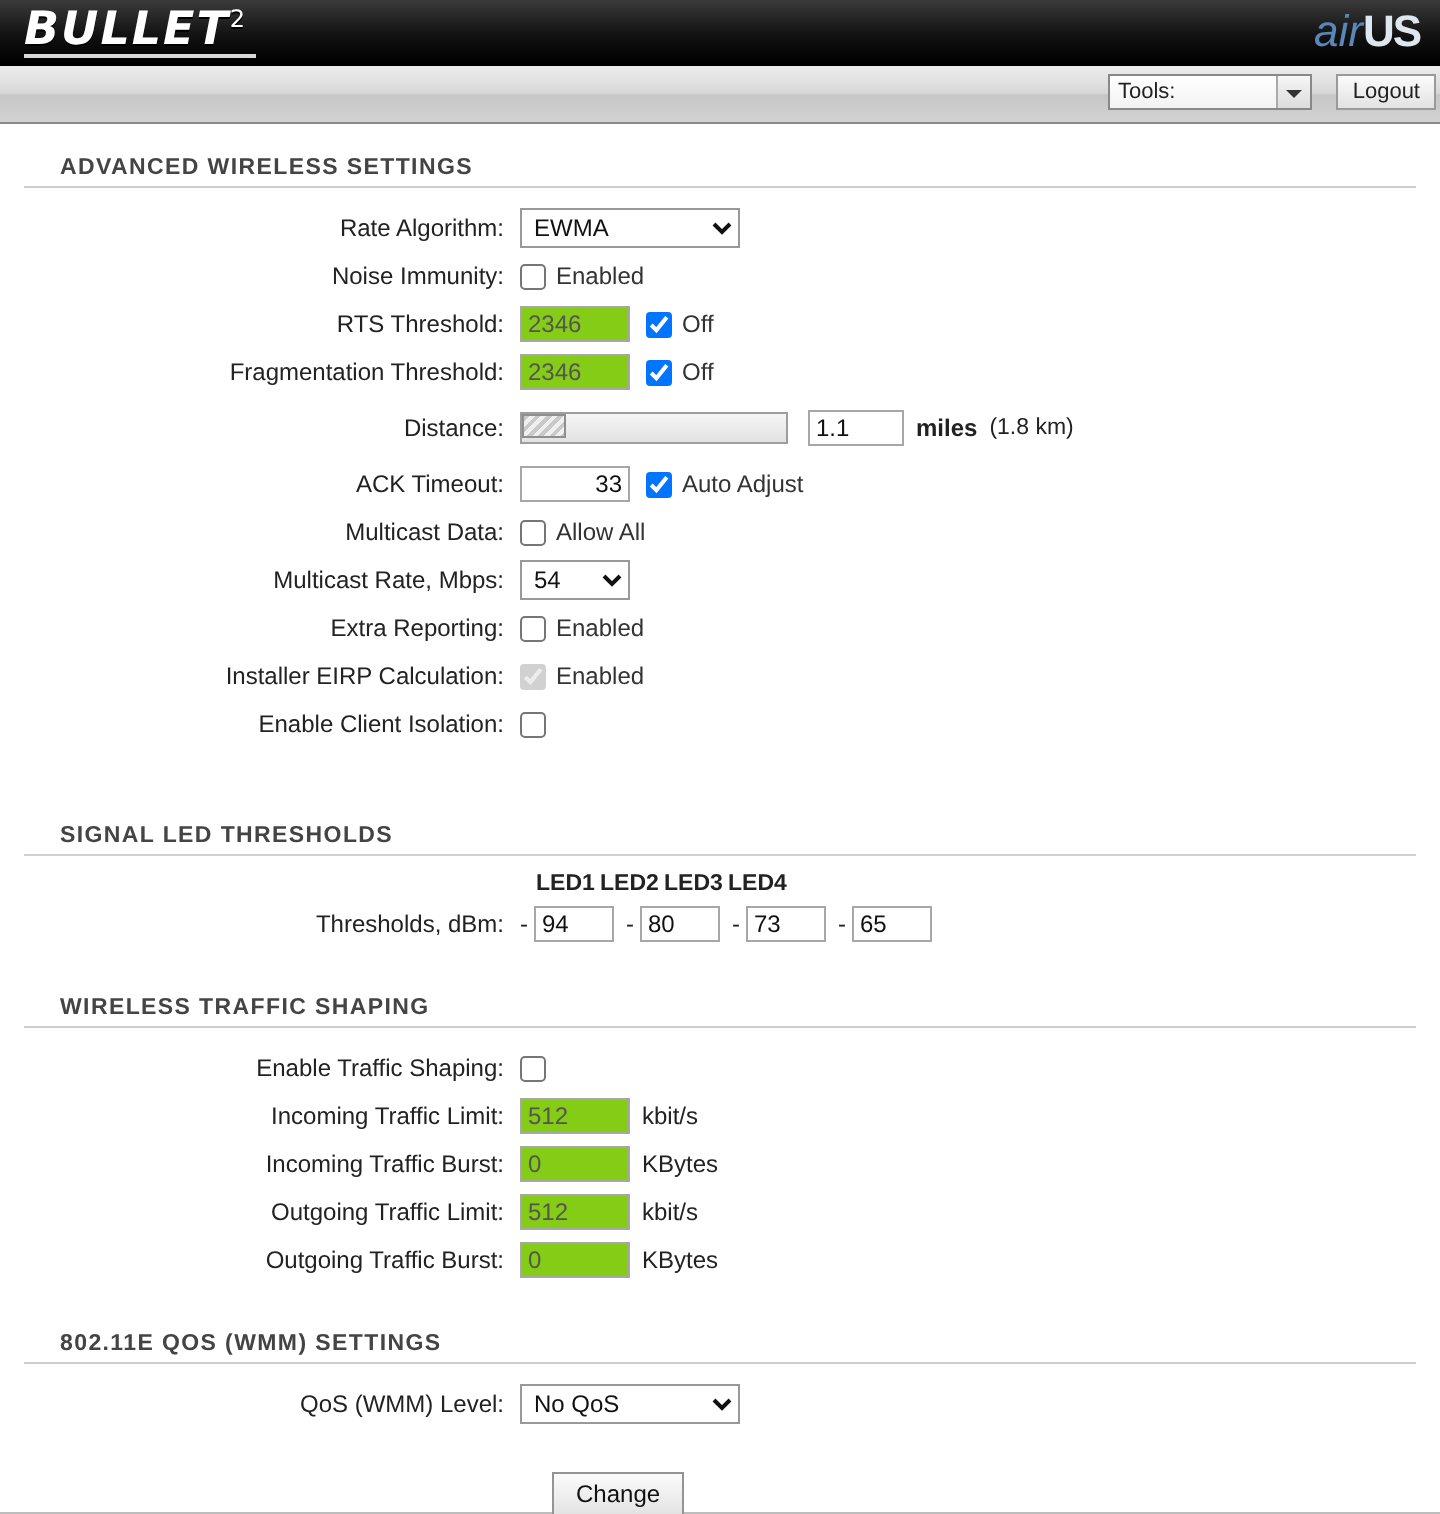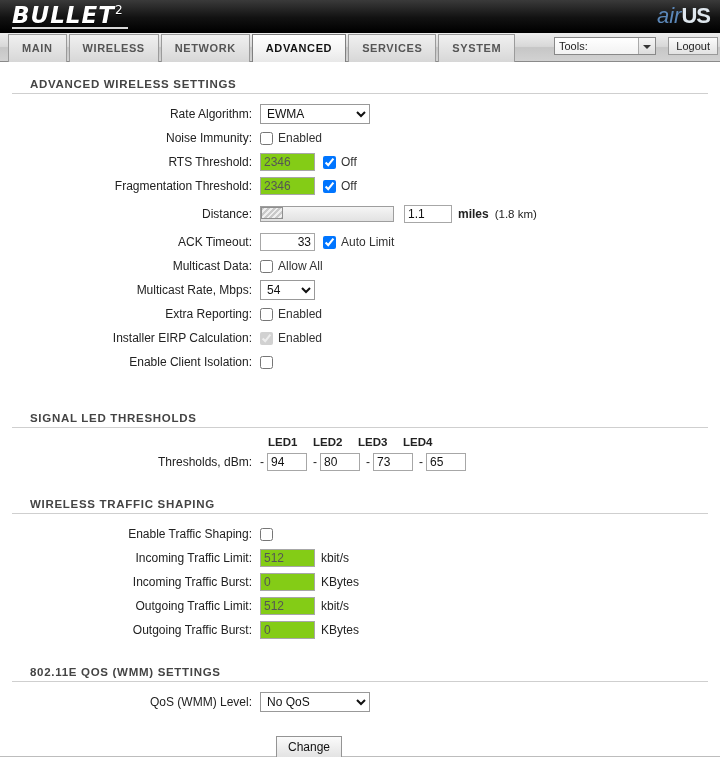--- a/index.html
+++ b/index.html
@@ -252,21 +252,21 @@
     box-sizing: border-box;
   }
 
   
   .led-heads {
     display: flex;
     margin-left: 256px;
     margin-bottom: 2px;
   }
   .led-heads div {
-    width: 45px;
+    width: 32px;
     font-size: 11.5px;
     font-weight: bold;
     color: #222;
   }
   .thresh-row { display: flex; align-items: center; }
   .thresh-item { display: flex; align-items: center; width: 53px; }
   .minus { margin-right: 3px; color: #222; }
 
   .change-wrap {
     margin-top: 22px;
@@ -289,28 +289,20 @@
 
 <div class="page">
 
   <div class="header">
     <div class="brand"><span>BULLET</span><span class="sup">2</span></div>
     <div class="brand-underline"></div>
     <div class="airos"><span>air</span><span class="os">US</span></div>
   </div>
 
   <div class="tabbar">
-    <div class="tabs">
-      <div class="tab">MAIN</div>
-      <div class="tab">WIRELESS</div>
-      <div class="tab">NETWORK</div>
-      <div class="tab active">ADVANCED</div>
-      <div class="tab">SERVICES</div>
-      <div class="tab">SYSTEM</div>
-    </div>
     <div class="tools">
       <span>Tools:</span>
       <span class="arrowbox"></span>
     </div>
     <div class="logout">Logout</div>
   </div>
 
   <div class="content">
 
     <div class="section-title">ADVANCED WIRELESS SETTINGS</div>
@@ -367,21 +359,21 @@
         <span class="unit small">(1.8 km)</span>
       </div>
     </div>
 
     <div class="row" style="margin-top:4px">
       <div class="label">ACK Timeout:</div>
       <div class="field">
         <input class="txt enabled" style="width: 55px; text-align: right;" type="text" value="33">
         <div class="cbwrap" style="margin-left:8px">
           <input class="cb" type="checkbox" checked="" style="">
-          <span>Auto Limit</span>
+          <span>Auto Adjust</span>
         </div>
       </div>
     </div>
 
     <div class="row">
       <div class="label">Multicast Data:</div>
       <div class="field">
         <div class="cbwrap">
           <input class="cb" type="checkbox" style="">
           <span>Allow All</span>

